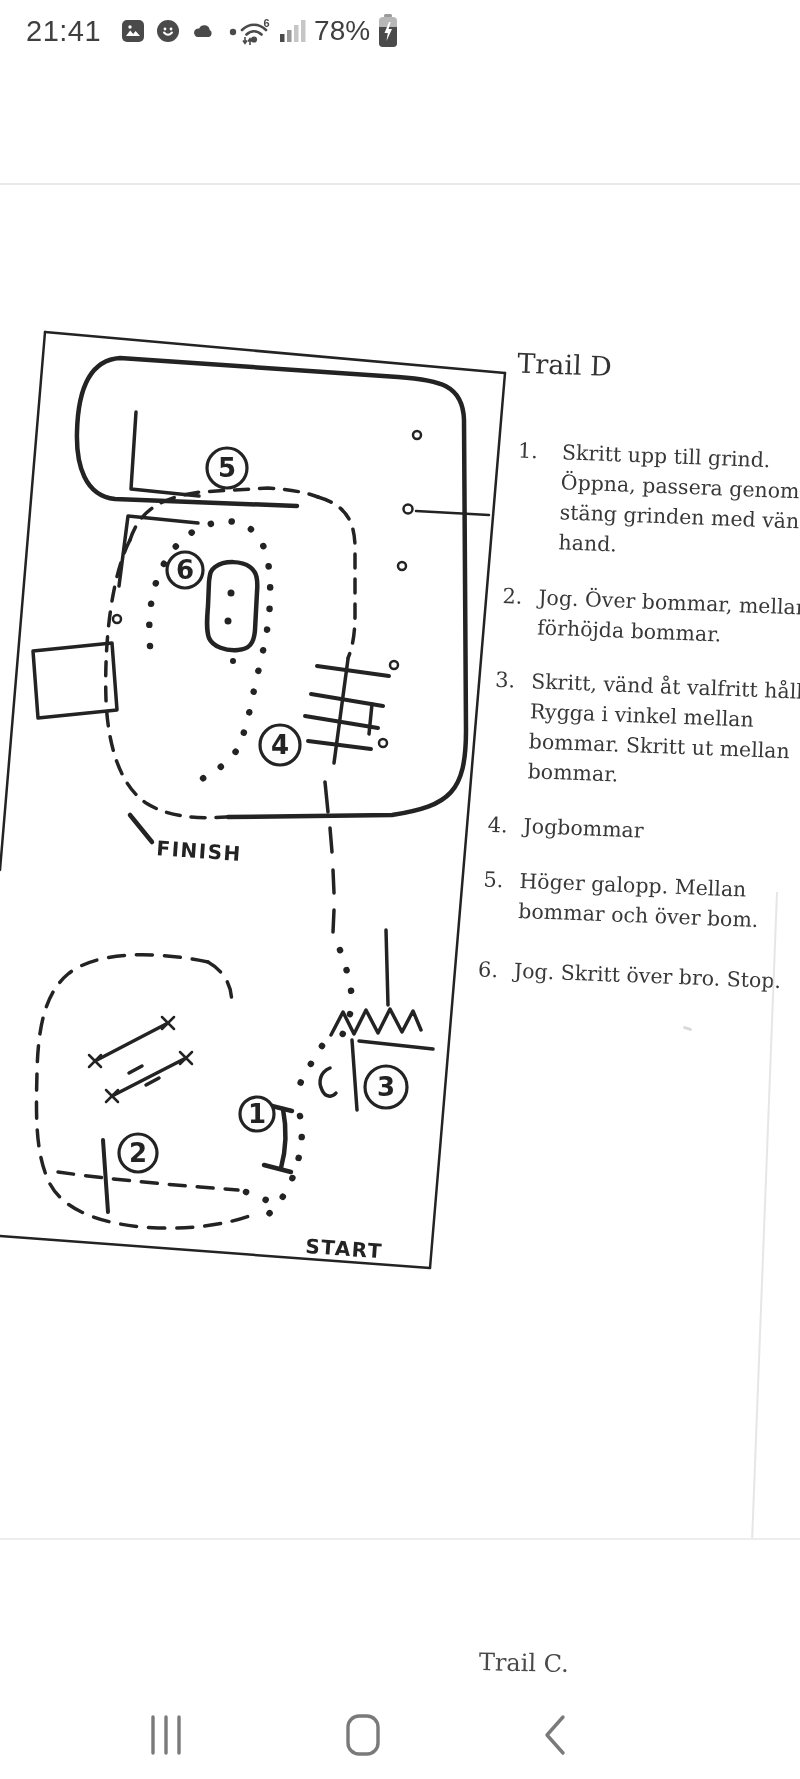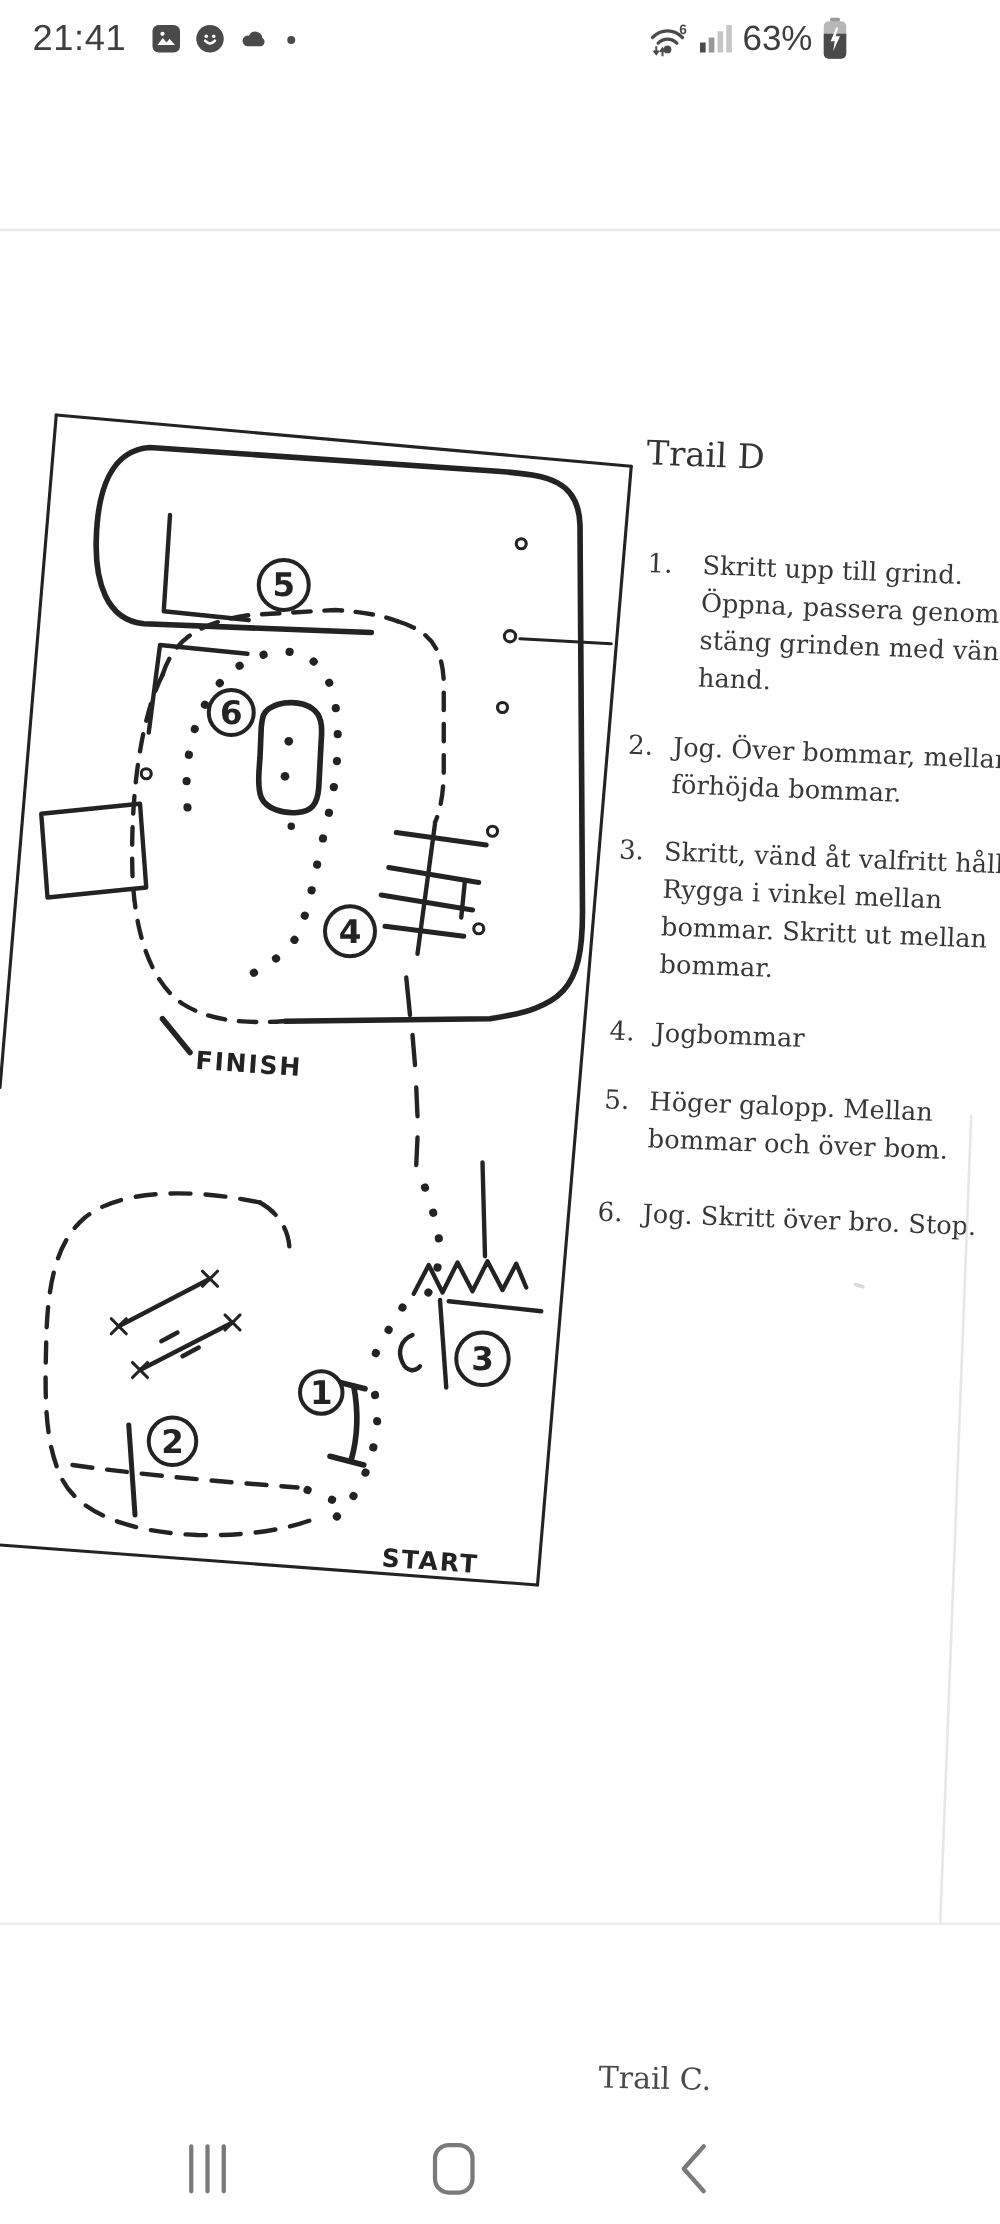--- a/index.html
+++ b/index.html
@@ -1,21 +1,21 @@
 <!DOCTYPE html>
 <html><head>
 <meta charset="utf-8">
 <style>
   html,body{margin:0;padding:0;background:#ffffff;}
   .screen{position:relative;width:800px;height:1779px;background:#ffffff;overflow:hidden;
           font-family:"Liberation Sans",sans-serif;}
 
   
   .statusbar{position:absolute;left:0;top:0;width:705px;height:62px;display:flex;
-             align-items:center;justify-content:space-between;padding:4px 26px;box-sizing:border-box;}
+             align-items:center;padding:4px 26px;box-sizing:border-box;}
   .sb-left{display:flex;align-items:center;gap:12px;}
   .sb-time{font-size:29px;color:#3f3f3f;letter-spacing:.5px;}
   .sb-icons{display:flex;align-items:center;gap:11px;margin-left:8px;}
   .sb-right{display:flex;align-items:center;gap:7px;}
   .sb-pct{font-size:28px;color:#3f3f3f;}
 
   
   .divider-top{position:absolute;left:0;top:183px;width:800px;height:2px;background:#e9e9e9;}
   .divider-bottom{position:absolute;left:0;top:1538px;width:800px;height:2px;background:#ededed;}
   .page-edge{position:absolute;left:776px;top:892px;width:2px;height:648px;background:#dedede;
@@ -98,21 +98,21 @@
         <text x="28.5" y="12" font-size="11" font-weight="bold" fill="#4a4a4a" text-anchor="middle" font-family="Liberation Sans, sans-serif">6</text>
         <path d="M7,22 v6 M5,25.5 l2,2.8 l2,-2.8" stroke="#4a4a4a" stroke-width="1.6" fill="none"></path>
         <path d="M12,30 v-6 M10,26.5 l2,-2.8 l2,2.8" stroke="#4a4a4a" stroke-width="1.6" fill="none"></path>
       </svg>
       <svg width="28" height="26" viewBox="0 0 28 26">
         <rect x="1" y="16" width="4.5" height="8" fill="#4a4a4a"></rect>
         <rect x="8" y="12" width="4.5" height="12" fill="#989898"></rect>
         <rect x="15" y="7" width="4.5" height="17" fill="#c6c6c6"></rect>
         <rect x="22" y="2" width="4.5" height="22" fill="#c6c6c6"></rect>
       </svg>
-      <span class="sb-pct">63%</span>
+      <span class="sb-pct">78%</span>
       <svg width="22" height="34" viewBox="0 0 22 34">
         <rect x="7" y="0" width="8" height="3.5" rx="1.5" fill="#9a9a9a"></rect>
         <rect x="2" y="3" width="18" height="30" rx="4" fill="#b7b7b7"></rect>
         <path d="M2,13 h18 v16 a4,4 0 0 1 -4,4 h-10 a4,4 0 0 1 -4,-4 Z" fill="#4a4a4a"></path>
         <polygon points="12,8 7.5,19 10.8,19 9.5,27 15,15 11.6,15 13.6,8" fill="#ffffff"></polygon>
       </svg>
     </div>
   </div>
 
   <div class="divider-top"></div>

